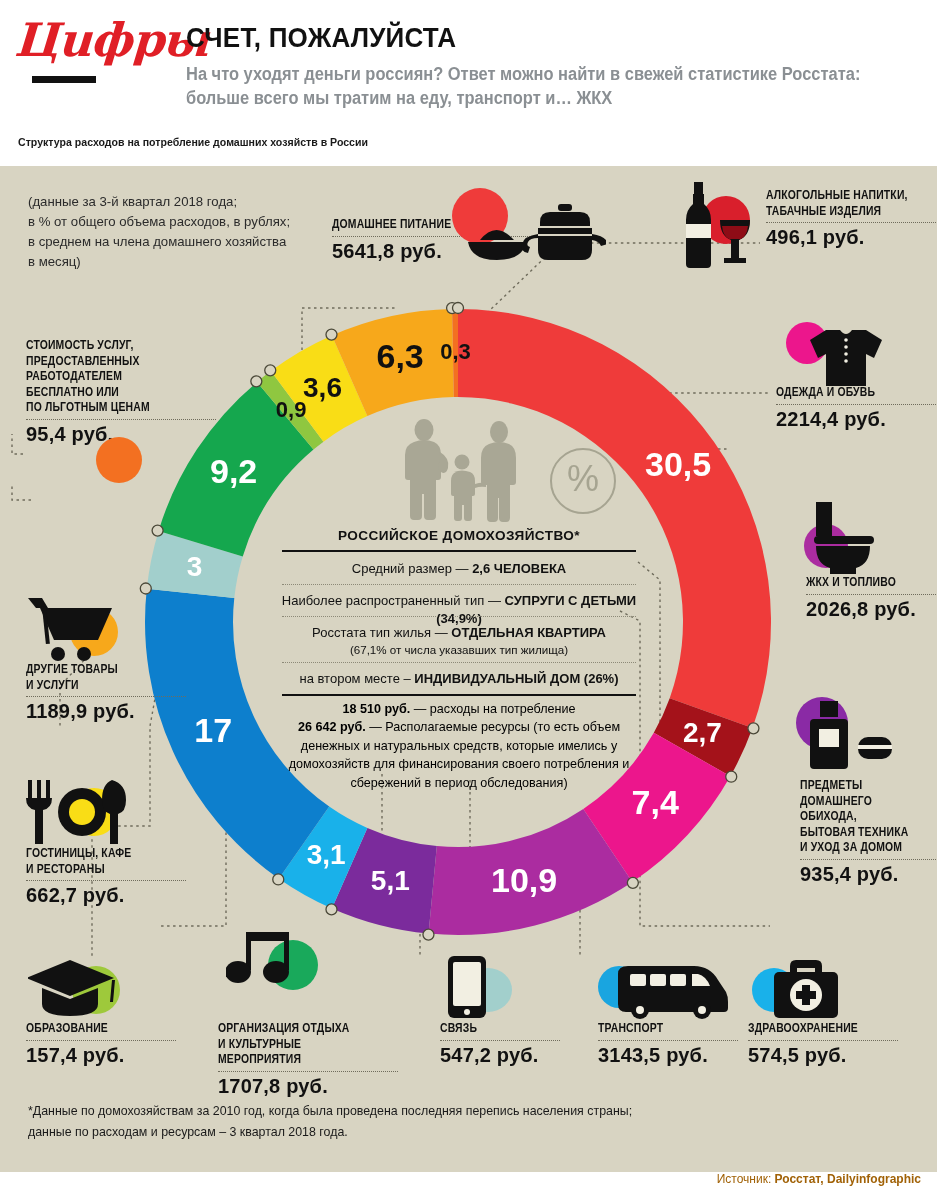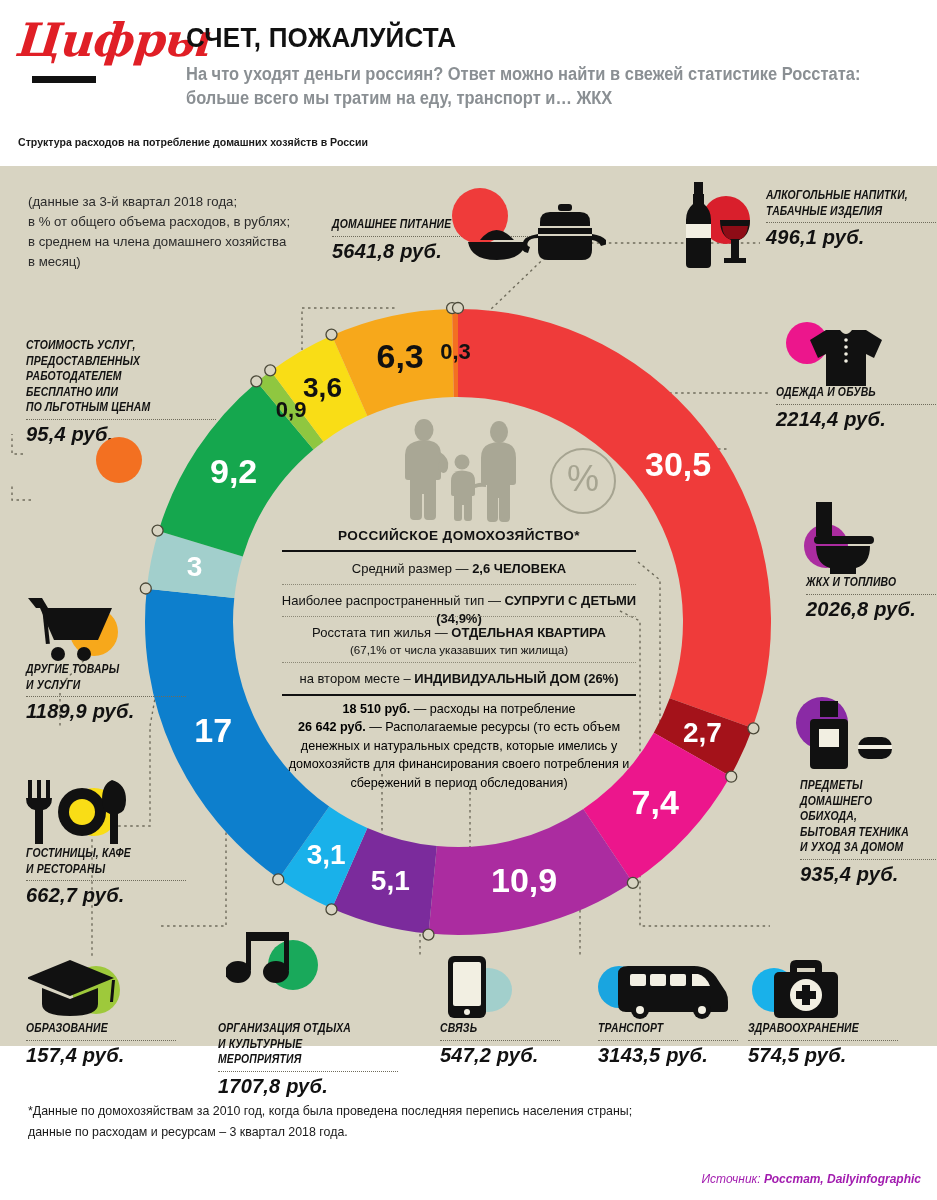--- a/index.html
+++ b/index.html
@@ -39,26 +39,26 @@
     transform:scaleX(.94);transform-origin:left center;
   }
   .head-kicker{
     position:absolute;left:18px;top:136px;
     font-size:11.5px;font-weight:bold;color:#1a1a1a;
     transform:scaleX(.92);transform-origin:left center;
   }
 
   
   .canvas{
-    position:absolute;left:0;top:166px;width:937px;height:880px;
+    position:absolute;left:0;top:166px;width:937px;height:1006px;
     background:#d8d4c2;
   }
   .footer-src{
     position:absolute;right:16px;top:1172px;width:400px;
-    text-align:right;font-size:12px;color:#a21caf;font-style:italic;
+    text-align:right;font-size:12px;color:#a16207;
   }
   .footer-src b{font-weight:bold;}
   .note{
     position:absolute;left:28px;top:26px;width:320px;
     font-size:13.2px;line-height:20px;color:#2b2b2b;
   }
   .foot-note{
     position:absolute;left:28px;top:935px;width:820px;
     font-size:12.4px;line-height:21px;color:#1a1a1a;
   }
@@ -92,21 +92,21 @@
   .c-row{position:absolute;left:0;width:382px;font-size:13px;line-height:18px;color:#111;}
   .c-row b{font-weight:bold;}
   .c-small{font-size:11.6px;}
   .c-body{
     position:absolute;left:6px;top:282px;width:370px;
     font-size:12.6px;line-height:18.4px;color:#000000;
   }
   .c-body b{font-weight:bold;}
 
   
-  .cal{position:absolute;font-style:italic;}
+  .cal{position:absolute;}
   .cal .cap{
     font-size:12.1px;font-weight:bold;line-height:15.5px;
     letter-spacing:.2px;color:#111;white-space:pre-line;
   }
   .cal .capc{transform:scaleX(.86);transform-origin:left center;display:inline-block;}
   .cal .dots{border-top:1.7px dotted #6f6c5c;margin:3px 0 3px 0;}
   .cal .val{font-size:20px;font-weight:bold;color:#111;letter-spacing:.2px;}
 
   
   .blob{position:absolute;border-radius:50%;}

